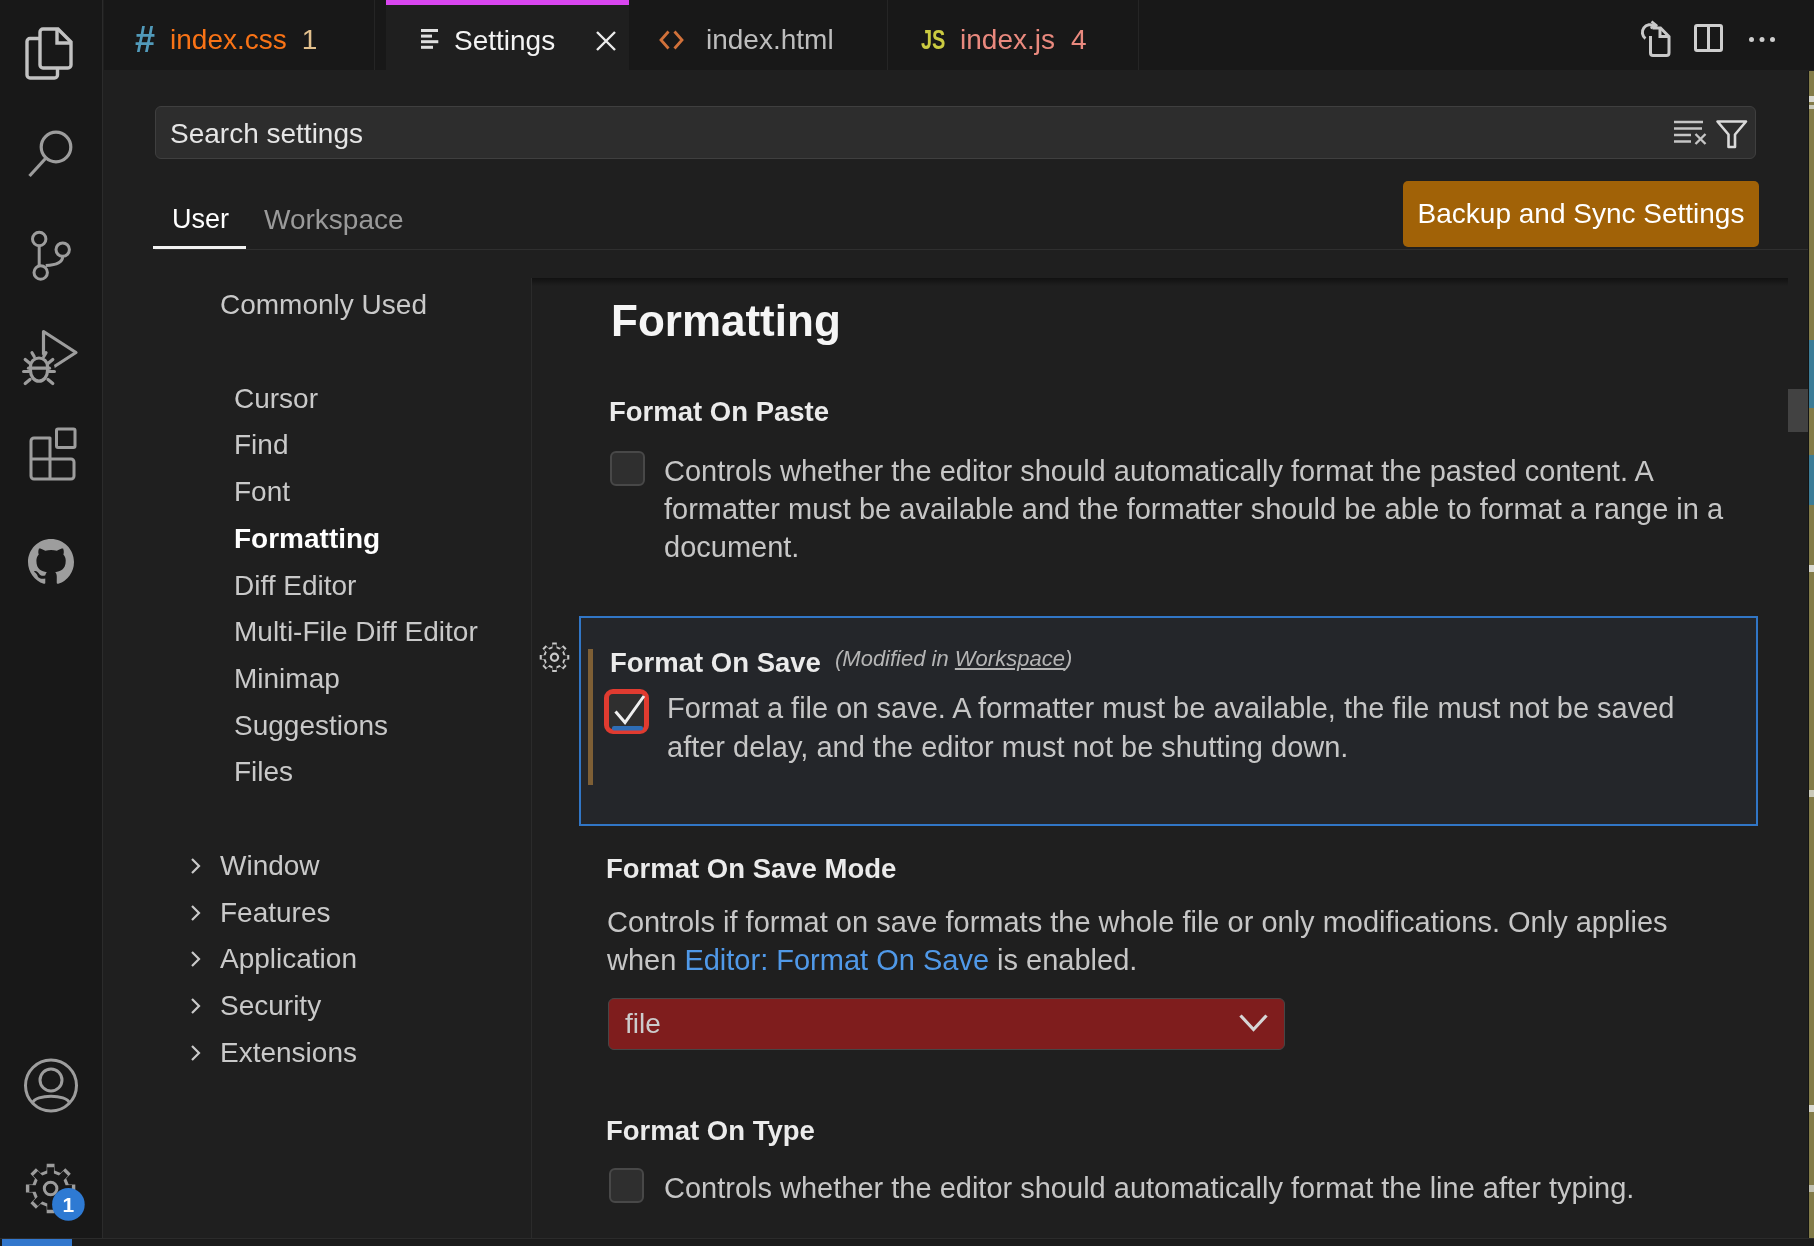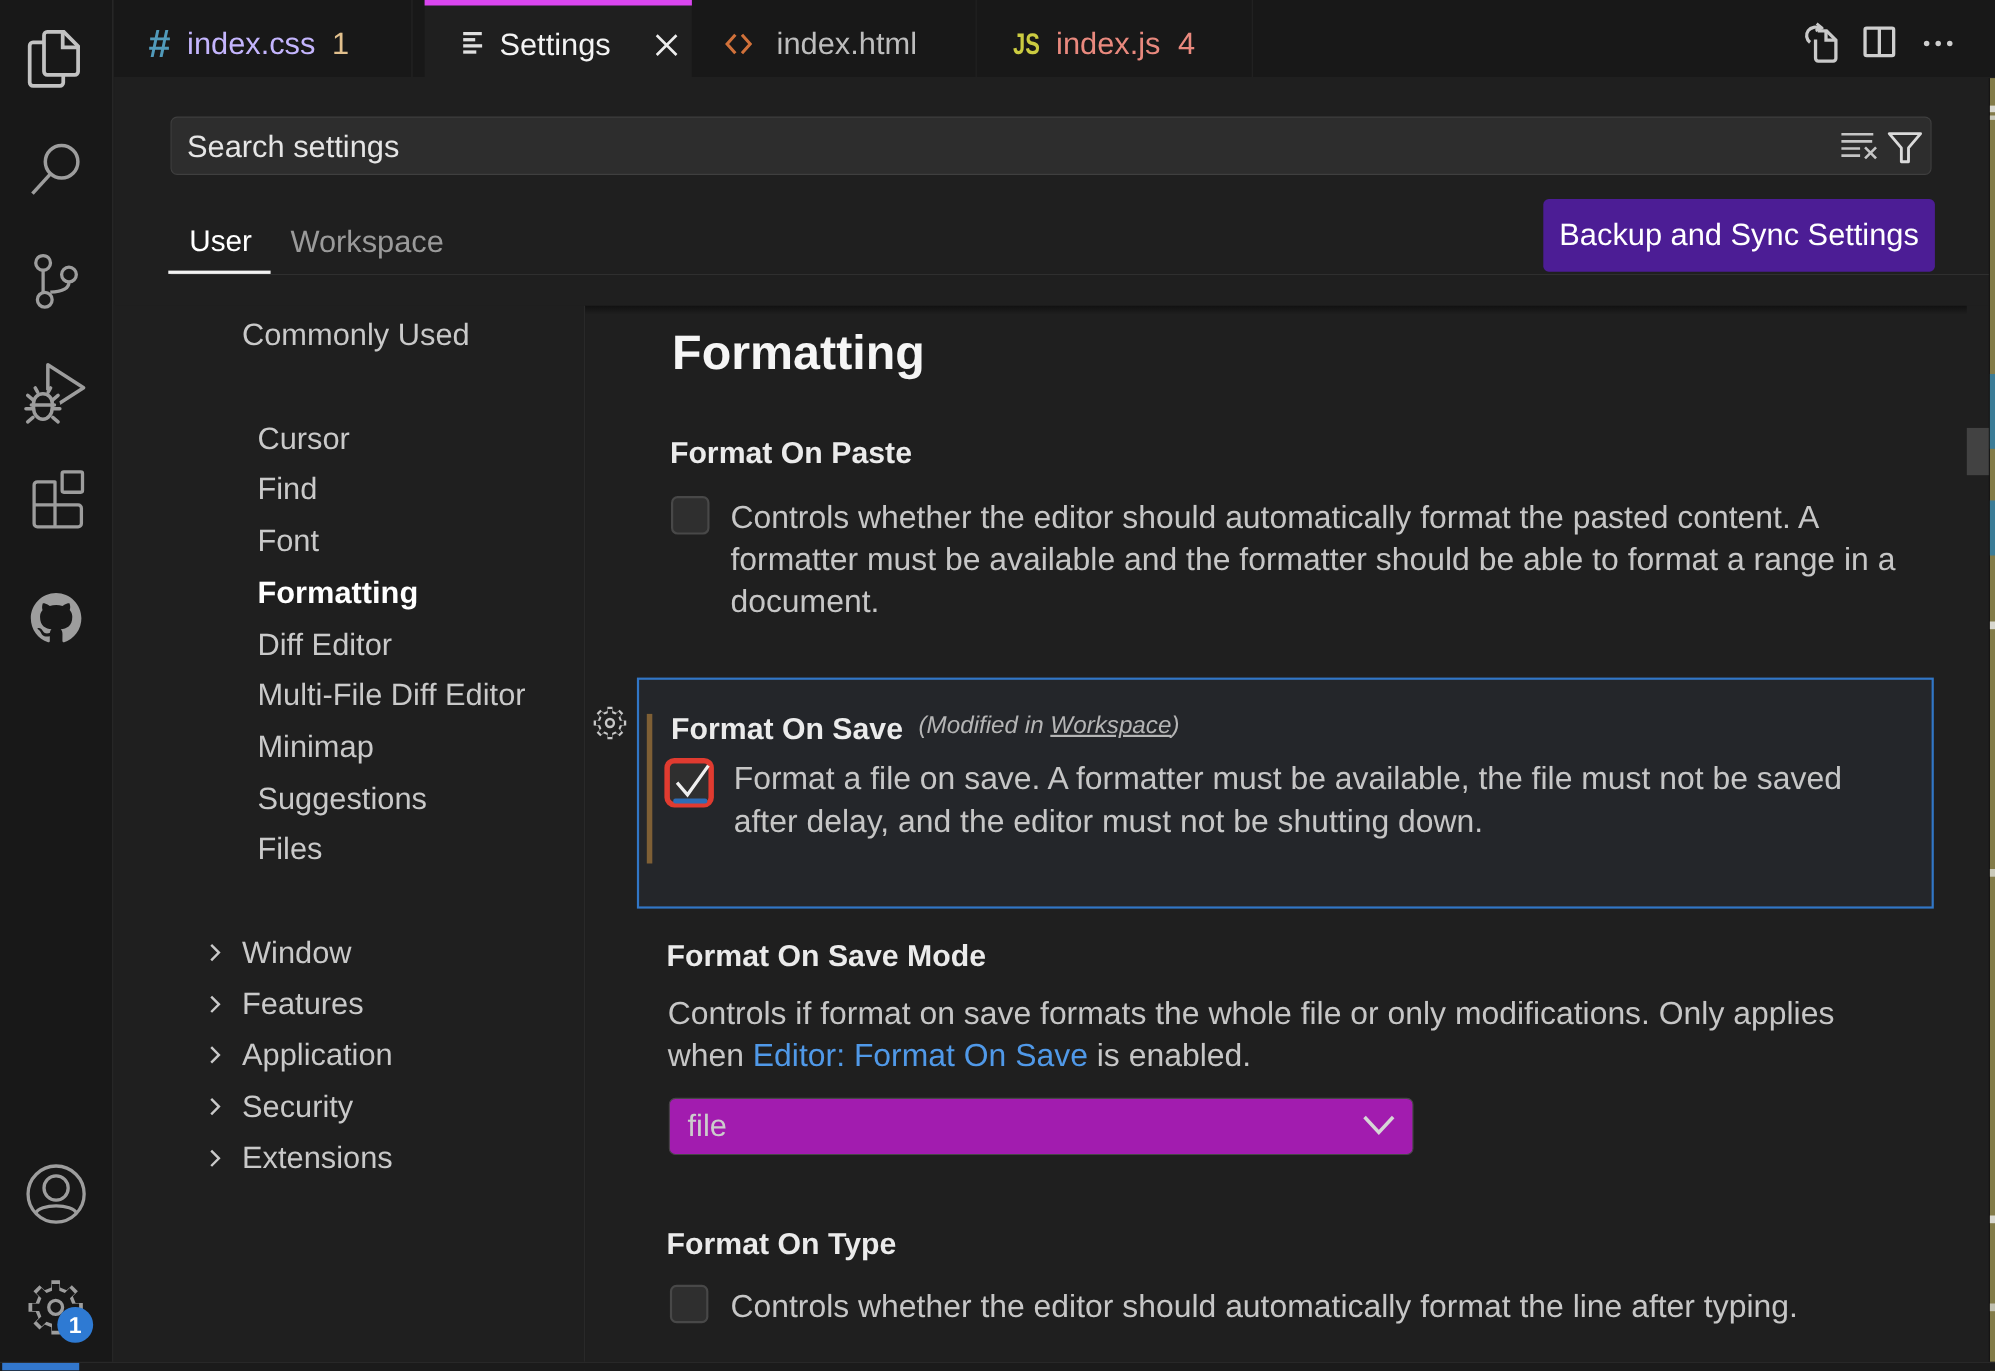--- a/index.html
+++ b/index.html
@@ -14,37 +14,37 @@
 #tab3{left:525px;width:259px;background:#181818;border-right:1px solid #252525;}
 #tab4{left:784px;width:251px;background:#181818;border-right:1px solid #252525;}
 #tabrest{position:absolute;left:1035px;right:0;top:0;height:70px;background:#181818;}
 
 #header{position:absolute;left:104px;top:70px;right:0;height:208px;background:#1f1f1f;}
 #searchbox{position:absolute;left:51px;top:36px;width:1601px;height:53px;background:#2d2d2d;border:1px solid #3f3f3f;border-radius:6px;box-sizing:border-box;}
 #searchbox .ph{position:absolute;left:14px;top:11px;font-size:28px;color:#e5e5e5;}
 #userrow{position:absolute;left:0;top:120px;right:0;height:60px;}
 #hline{position:absolute;left:51px;top:179px;width:1654px;height:1px;background:#2f2f2f;}
 #userline{position:absolute;left:49px;top:176px;width:93px;height:3px;background:#f2f2f2;}
-#bbtn{position:absolute;left:1299px;top:111px;width:356px;height:66px;background:#4c1d95;border-radius:5px;color:#fff;font-size:28px;display:flex;align-items:center;justify-content:center;}
+#bbtn{position:absolute;left:1299px;top:111px;width:356px;height:66px;background:#a16207;border-radius:5px;color:#fff;font-size:28px;display:flex;align-items:center;justify-content:center;}
 
 #toc{position:absolute;left:104px;top:278px;width:427px;bottom:0;font-size:28px;color:#c9c9c9;}
 .trow{position:absolute;left:0;width:100%;height:47px;display:flex;align-items:center;}
 .trow .txt{position:absolute;left:116px;}
 .trow .sub{left:130px;}
 .chev{position:absolute;left:80px;width:22px;height:22px;}
 #divline{position:absolute;left:531px;top:278px;width:1px;bottom:0;background:#2b2b2b;}
 #content{position:absolute;left:532px;top:278px;right:0;bottom:8px;background:#1f1f1f;font-size:29px;color:#c6c6c6;}
 .ttl{position:absolute;color:#ebebeb;font-weight:bold;font-size:27.5px;}
 
 #fbox{position:absolute;left:47px;top:338px;width:1179px;height:210px;background:#24262a;border:2px solid #3176c6;box-sizing:border-box;}
 #modbar{position:absolute;left:56px;top:371px;width:5px;height:136px;background:#7e5f35;}
 
 .cb{position:absolute;width:35px;height:35px;box-sizing:border-box;background:#2f2f2f;border:2px solid #484848;border-radius:6px;}
 
-#dd{position:absolute;left:76px;top:720px;width:677px;height:52px;background:#a21caf;border:1px solid #464646;border-radius:6px;box-sizing:border-box;}
+#dd{position:absolute;left:76px;top:720px;width:677px;height:52px;background:#7f1d1d;border:1px solid #464646;border-radius:6px;box-sizing:border-box;}
 
 #sthumb{position:absolute;left:1788px;top:389px;width:21px;height:43px;background:#424242;}
 #olive{position:absolute;left:1809px;top:71px;width:5px;height:1175px;background:#827b48;}#oline{position:absolute;left:1808px;top:71px;width:1px;height:1175px;background:#151515;}
 
 #status{position:absolute;left:0;bottom:0;width:1814px;height:7px;background:#1b1b1b;border-top:1px solid #2b2b2b;box-sizing:content-box;}
 #status .blue{position:absolute;left:2px;top:0;width:70px;height:7px;background:#3277cd;}
 </style>
 </head>
 <body>
 <div id="actbar">
@@ -100,21 +100,21 @@
 
   <path fill="#9d9d9d" fill-rule="evenodd" d="M46.7,1163.8 L54.5,1163.8 L54.6,1170.4 L60.6,1172.9 L65.3,1168.3 L70.8,1173.8 L66.2,1178.5 L68.7,1184.5 L75.3,1184.6 L75.3,1192.4 L68.7,1192.5 L66.2,1198.5 L70.8,1203.2 L65.3,1208.7 L60.6,1204.1 L54.6,1206.6 L54.5,1213.2 L46.7,1213.2 L46.6,1206.6 L40.6,1204.1 L35.9,1208.7 L30.4,1203.2 L35.0,1198.5 L32.5,1192.5 L25.9,1192.4 L25.9,1184.6 L32.5,1184.5 L35.0,1178.5 L30.4,1173.8 L35.9,1168.3 L40.6,1172.9 L46.6,1170.4 Z M47.2,1167.2 L54.0,1167.2 L53.9,1173.5 L58.9,1175.5 L63.3,1171.0 L68.1,1175.8 L63.6,1180.2 L65.6,1185.2 L71.9,1185.1 L71.9,1191.9 L65.6,1191.8 L63.6,1196.8 L68.1,1201.2 L63.3,1206.0 L58.9,1201.5 L53.9,1203.5 L54.0,1209.8 L47.2,1209.8 L47.3,1203.5 L42.3,1201.5 L37.9,1206.0 L33.1,1201.2 L37.6,1196.8 L35.6,1191.8 L29.3,1191.9 L29.3,1185.1 L35.6,1185.2 L37.6,1180.2 L33.1,1175.8 L37.9,1171.0 L42.3,1175.5 L47.3,1173.5 Z"></path>
   <circle cx="50.6" cy="1188.5" r="6.3" stroke="#9d9d9d" stroke-width="3" fill="none"></circle>
   <circle cx="68.4" cy="1204.4" r="16.3" fill="#2e7ad3"></circle>
   <text x="68.4" y="1212" font-size="21" font-weight="bold" fill="#fff" text-anchor="middle" font-family="Liberation Sans">1</text>
 </svg>
 </div>
 <div id="tabbar">
   <div id="tab1" class="tab">
       <span style="color:#519aba;font-weight:bold;font-size:36px;margin-left:31px;">#</span>
-      <span style="color:#c4b5fd;margin-left:15px;">index.css</span>
+      <span style="color:#f97316;margin-left:15px;">index.css</span>
       <span style="color:#e2c08d;margin-left:15px;">1</span>
     </div>
   <div id="tab2" class="tab">
     <svg style="margin-left:35px" width="20" height="24" viewBox="0 0 20 24">
         <g fill="#dfdfdf">
           <rect x="0" y="0" width="17" height="3"></rect>
           <rect x="0" y="5.6" width="11" height="3"></rect>
           <rect x="0" y="11.2" width="17.3" height="3"></rect>
           <rect x="0" y="16.8" width="12" height="3"></rect>
         </g>

